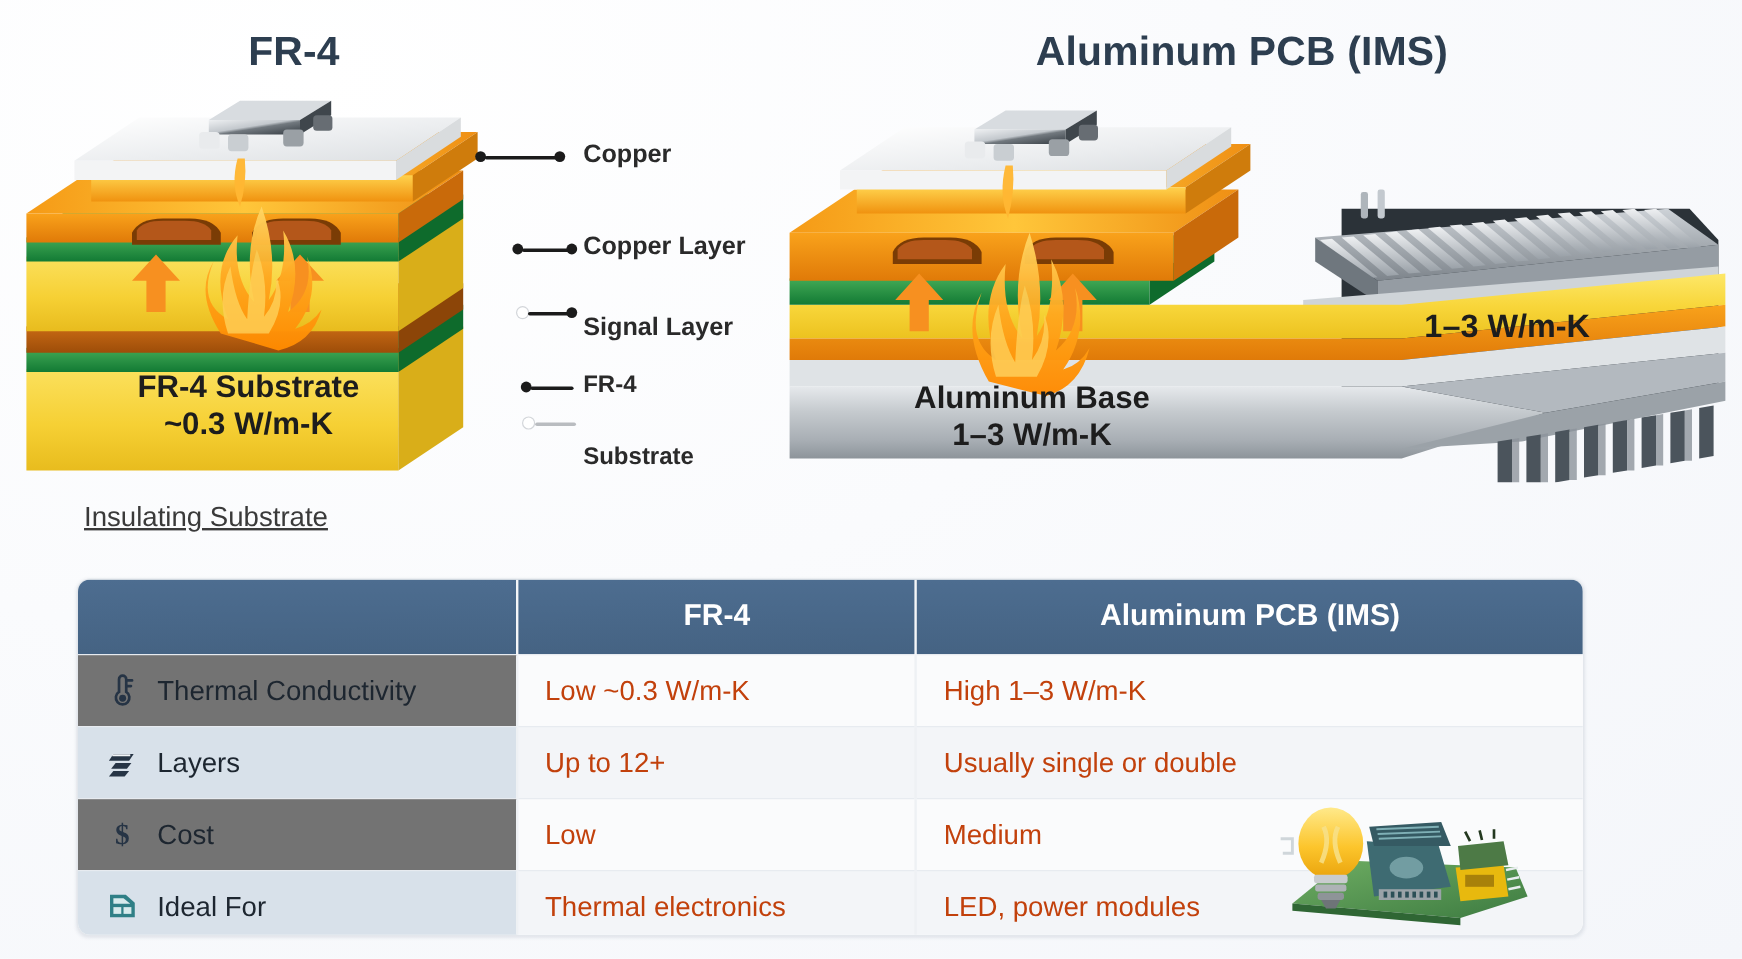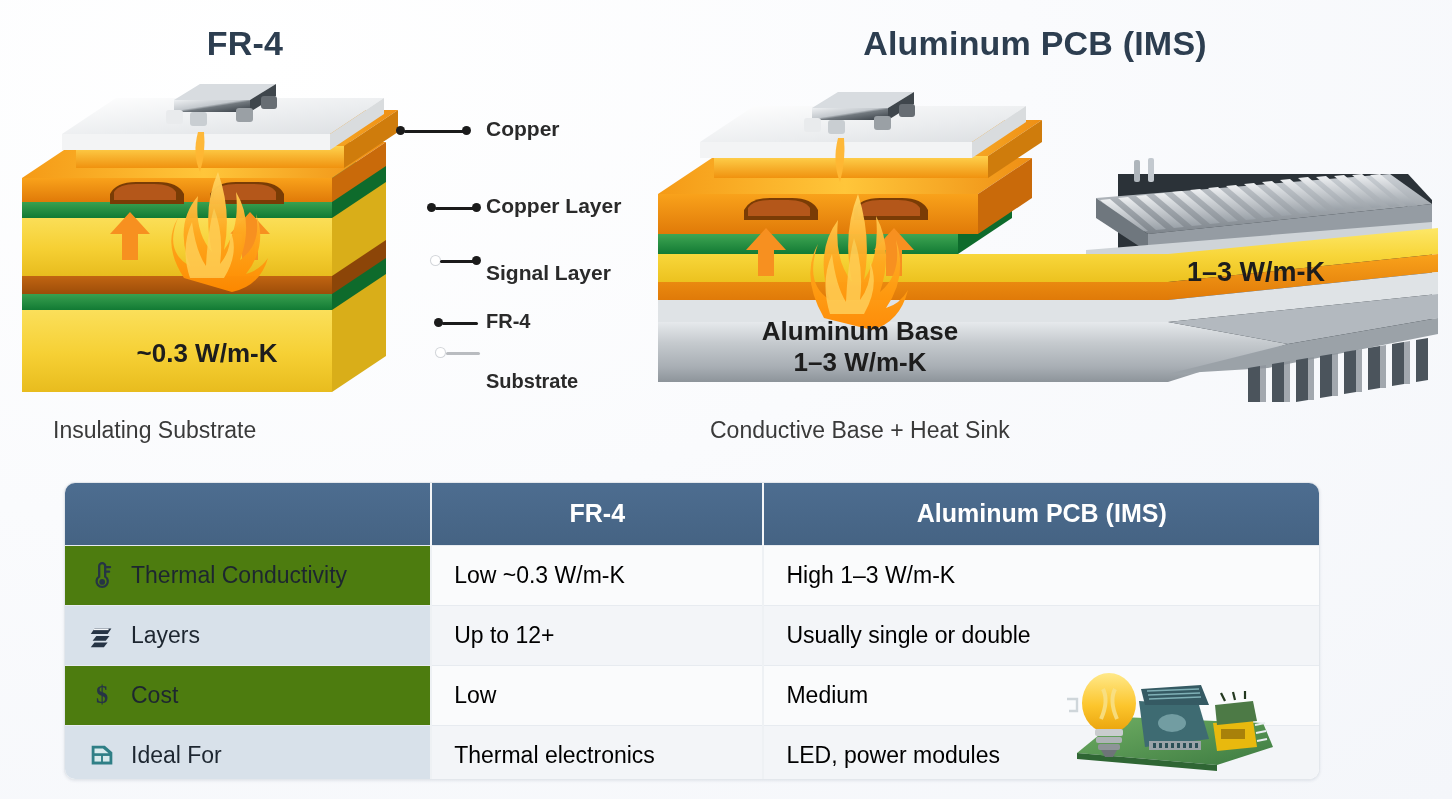--- a/index.html
+++ b/index.html
@@ -18,21 +18,21 @@
     font-size:34px; font-weight:bold; color:#2d3e50;
     letter-spacing:.2px; white-space:nowrap;
   }
   #ttl-fr4{ left:110px; top:24px; width:270px; }
   #ttl-al { left:790px; top:24px; width:490px; }
 
   
   .cap{
     position:absolute; font-size:23px; color:#3a3a3a; white-space:nowrap;
   }
-  #cap-fr4{ left:53px;  top:417px; }
+  #cap-fr4{ left:70px;  top:417px;text-decoration:underline; }
   #cap-al { left:710px; top:417px; }
 
   
   .art{ position:absolute; }
   #art-fr4{ left:14px; top:82px; width:420px; height:320px; }
   #art-al { left:648px; top:82px; width:790px; height:320px; }
 
   
   .slab-label{
     position:absolute; font-weight:bold; color:#1d1d1d; text-align:center;
@@ -63,29 +63,29 @@
     color:#ffffff; font-size:25px; font-weight:bold; height:62px;
     border-right:2px solid #f4f6f8; text-align:center;
   }
   thead th:last-child{ border-right:none; }
   thead th.blank{ background:linear-gradient(180deg,#4d6d90 0%,#456383 100%); }
   col.c1{ width:29.2%; }
   col.c2{ width:26.5%; }
   col.c3{ width:44.3%; }
 
   tbody td{
-    height:60px; font-size:23px; color:#000000;
+    height:60px; font-size:23px; color:#c2410c;
     border-top:1px solid #e7ebf0;
     border-right:2px solid #eef1f4;
     padding:0 22px;
     vertical-align:middle;
   }
   tbody td:last-child{ border-right:none; }
   tbody tr td.feat{
-    background:#4d7c0f; font-size:23px; color:#1d2630;
+    background:#737373; font-size:23px; color:#1d2630;
   }
   tbody tr:nth-child(odd) td.val{ background:#fafbfc; }
   tbody tr:nth-child(even) td.val{ background:#f3f5f8; }
   tbody tr:nth-child(even) td.feat{ background:#d8e1ea; }
   .feat-inner{ display:flex; align-items:center; gap:14px; }
   .ricon{ width:30px; height:30px; flex:0 0 30px; display:block; }
 
   
   #pcb-art{
     position:absolute; right:42px; bottom:6px; width:210px; height:112px;
@@ -204,21 +204,21 @@
         <polygon points="160,18 236,18 236,30 160,30" fill="url(#gChip)"></polygon>
         <polygon points="236,18 262,2 262,14 236,30" fill="#3f464c"></polygon>
         <rect x="152" y="28" width="17" height="14" rx="3" fill="#e9ebed"></rect>
         <rect x="176" y="30" width="17" height="14" rx="3" fill="#c9ced2"></rect>
         <rect x="222" y="26" width="17" height="14" rx="3" fill="#9aa0a5"></rect>
         <rect x="247" y="14" width="16" height="13" rx="3" fill="#676d73"></rect>
       </g>
     </svg>
 
     <div class="slab-label" style="left:78px; top:225px; width:230px; font-size:26px;">
-      <br>
+      <span>FR-4 Substrate</span><br>
       <span>~0.3 W/m-K</span>
     </div>
   </div>
 
   <div>
     <span class="co-dot" style="left:396px; top:126px;"></span>
     <span class="co-line" style="left:404px; top:130px; width:62px;"></span>
     <span class="co-dot" style="left:462px; top:126px;"></span>
     <span class="callout" style="left:486px; top:117px;">Copper</span>
   </div>
@@ -416,21 +416,20 @@
     </svg>
 
     <div class="slab-label" style="left:508px; top:175px; width:200px; font-size:27px;">1–3 W/m-K</div>
 
     <div class="slab-label" style="left:82px; top:234px; width:260px; font-size:26px;">
       <span>Aluminum Base</span><br>
       <span>1–3 W/m-K</span>
     </div>
   </div>
 
-  <div class="cap" id="cap-al">Conductive Base + Heat Sink</div>
 </div>
 
 <div id="tbl">
   <table>
     <colgroup>
         <col class="c1">
         <col class="c2">
         <col class="c3">
       </colgroup>
     <thead>

